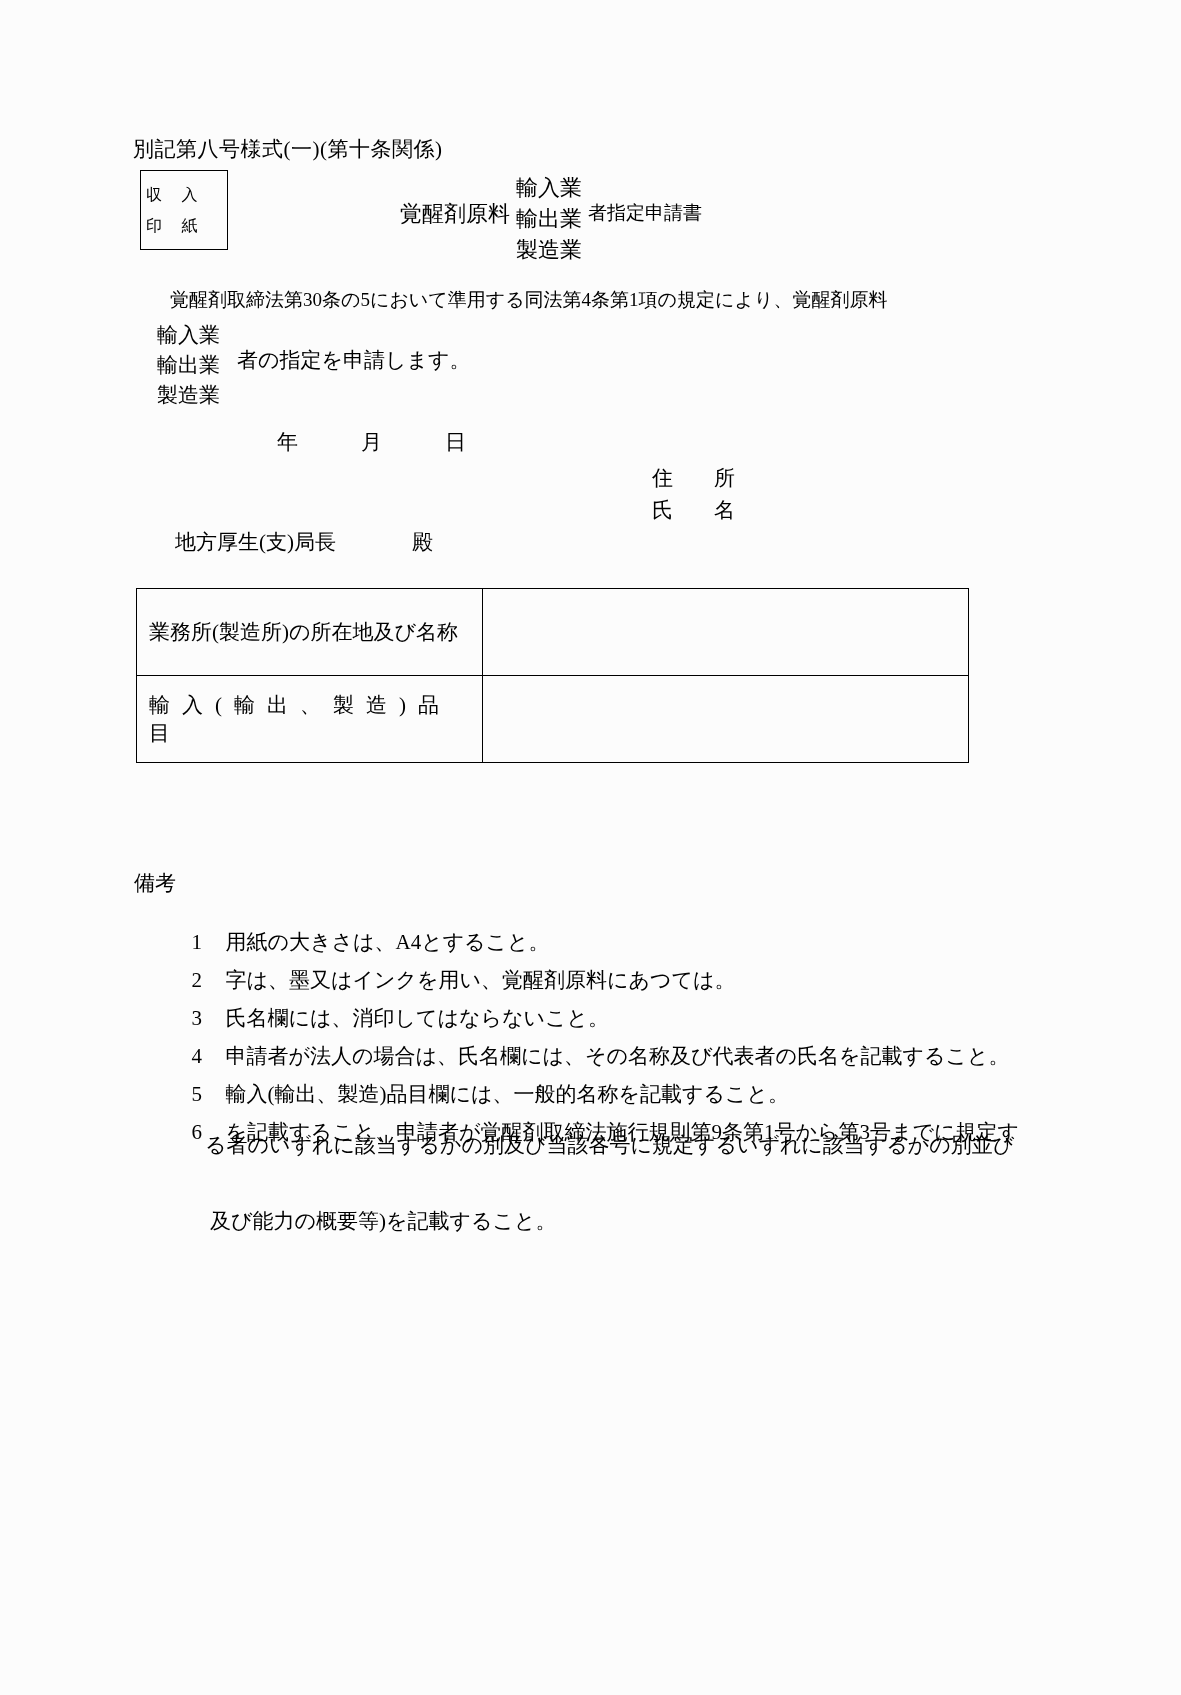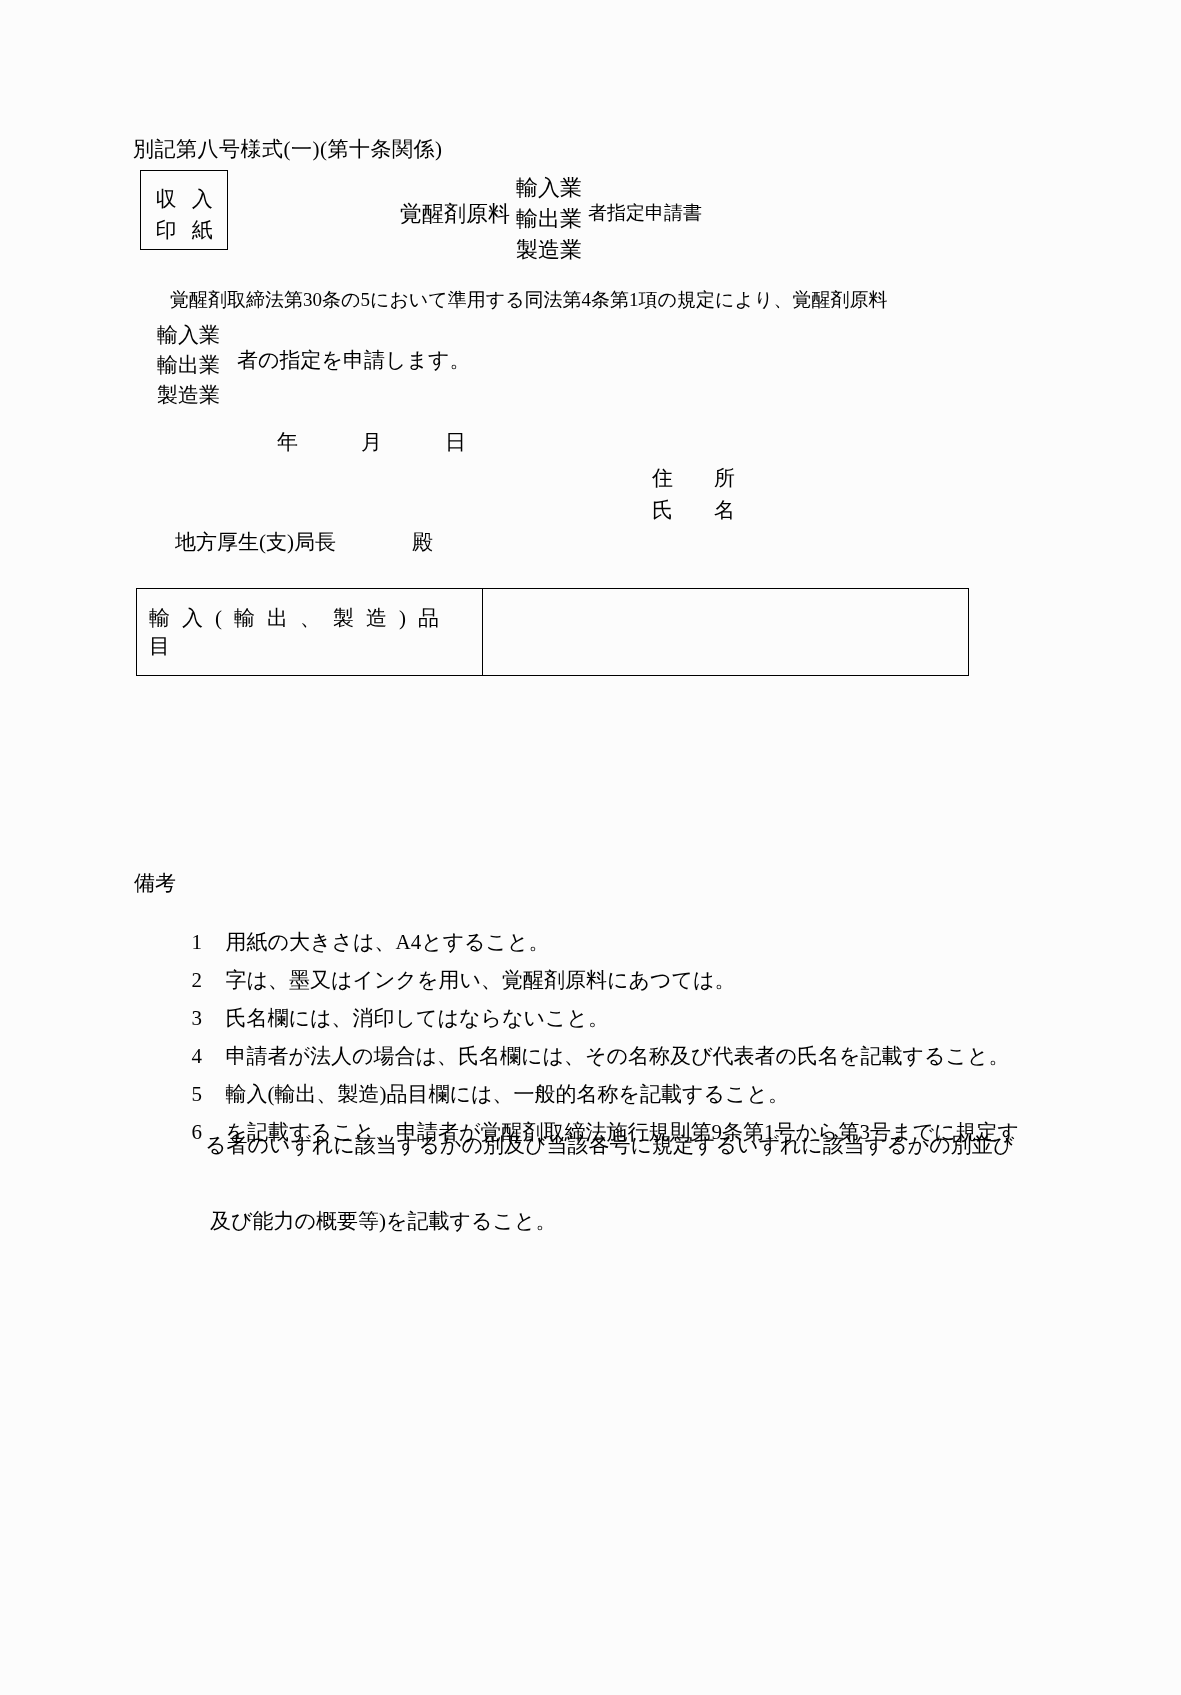--- a/index.html
+++ b/index.html
@@ -52,24 +52,25 @@
     top: 170px;
     width: 88px;
     height: 80px;
     border: 1.6px solid #000;
     box-sizing: border-box;
   }
   #stamp-box .stamp-line {
     position: absolute;
     left: 0;
     width: 100%;
-    text-align: center;
-    font-size: 21px;
+    text-align: left;
+    font-size: 16px;
     letter-spacing: 5px;
     text-indent: 5px;
+    font-family: Liberation Mono, monospace;
   }
   #stamp-line-1 { top: 14px; }
   #stamp-line-2 { top: 45px; }
 
   
   #title-block {
     position: absolute;
     left: 400px;
     top: 172px;
     width: 420px;
@@ -248,20 +249,24 @@
 
     <div class="t" id="addr-label">住　所</div>
     <div class="t" id="name-label">氏　名</div>
 
     <div class="t" id="addressee">地方厚生(支)局長</div>
     <div class="t" id="addressee-honorific">殿</div>
 
     <table id="form-table">
       <tbody>
         <tr>
+          <td class="label-cell">業務所(製造所)の所在地及び名称</td>
+          <td class="value-cell"></td>
+        </tr>
+        <tr>
           <td class="label-cell spaced-wide">輸入(輸出、製造)品目</td>
           <td class="value-cell"></td>
         </tr>
       </tbody>
     </table>
 
     <div class="t" id="remarks-heading">備考</div>
 
     <div class="remark-row" style="top:903px;">
       <span class="remark-num">1</span><span>用紙の大きさは、A4とすること。</span>

